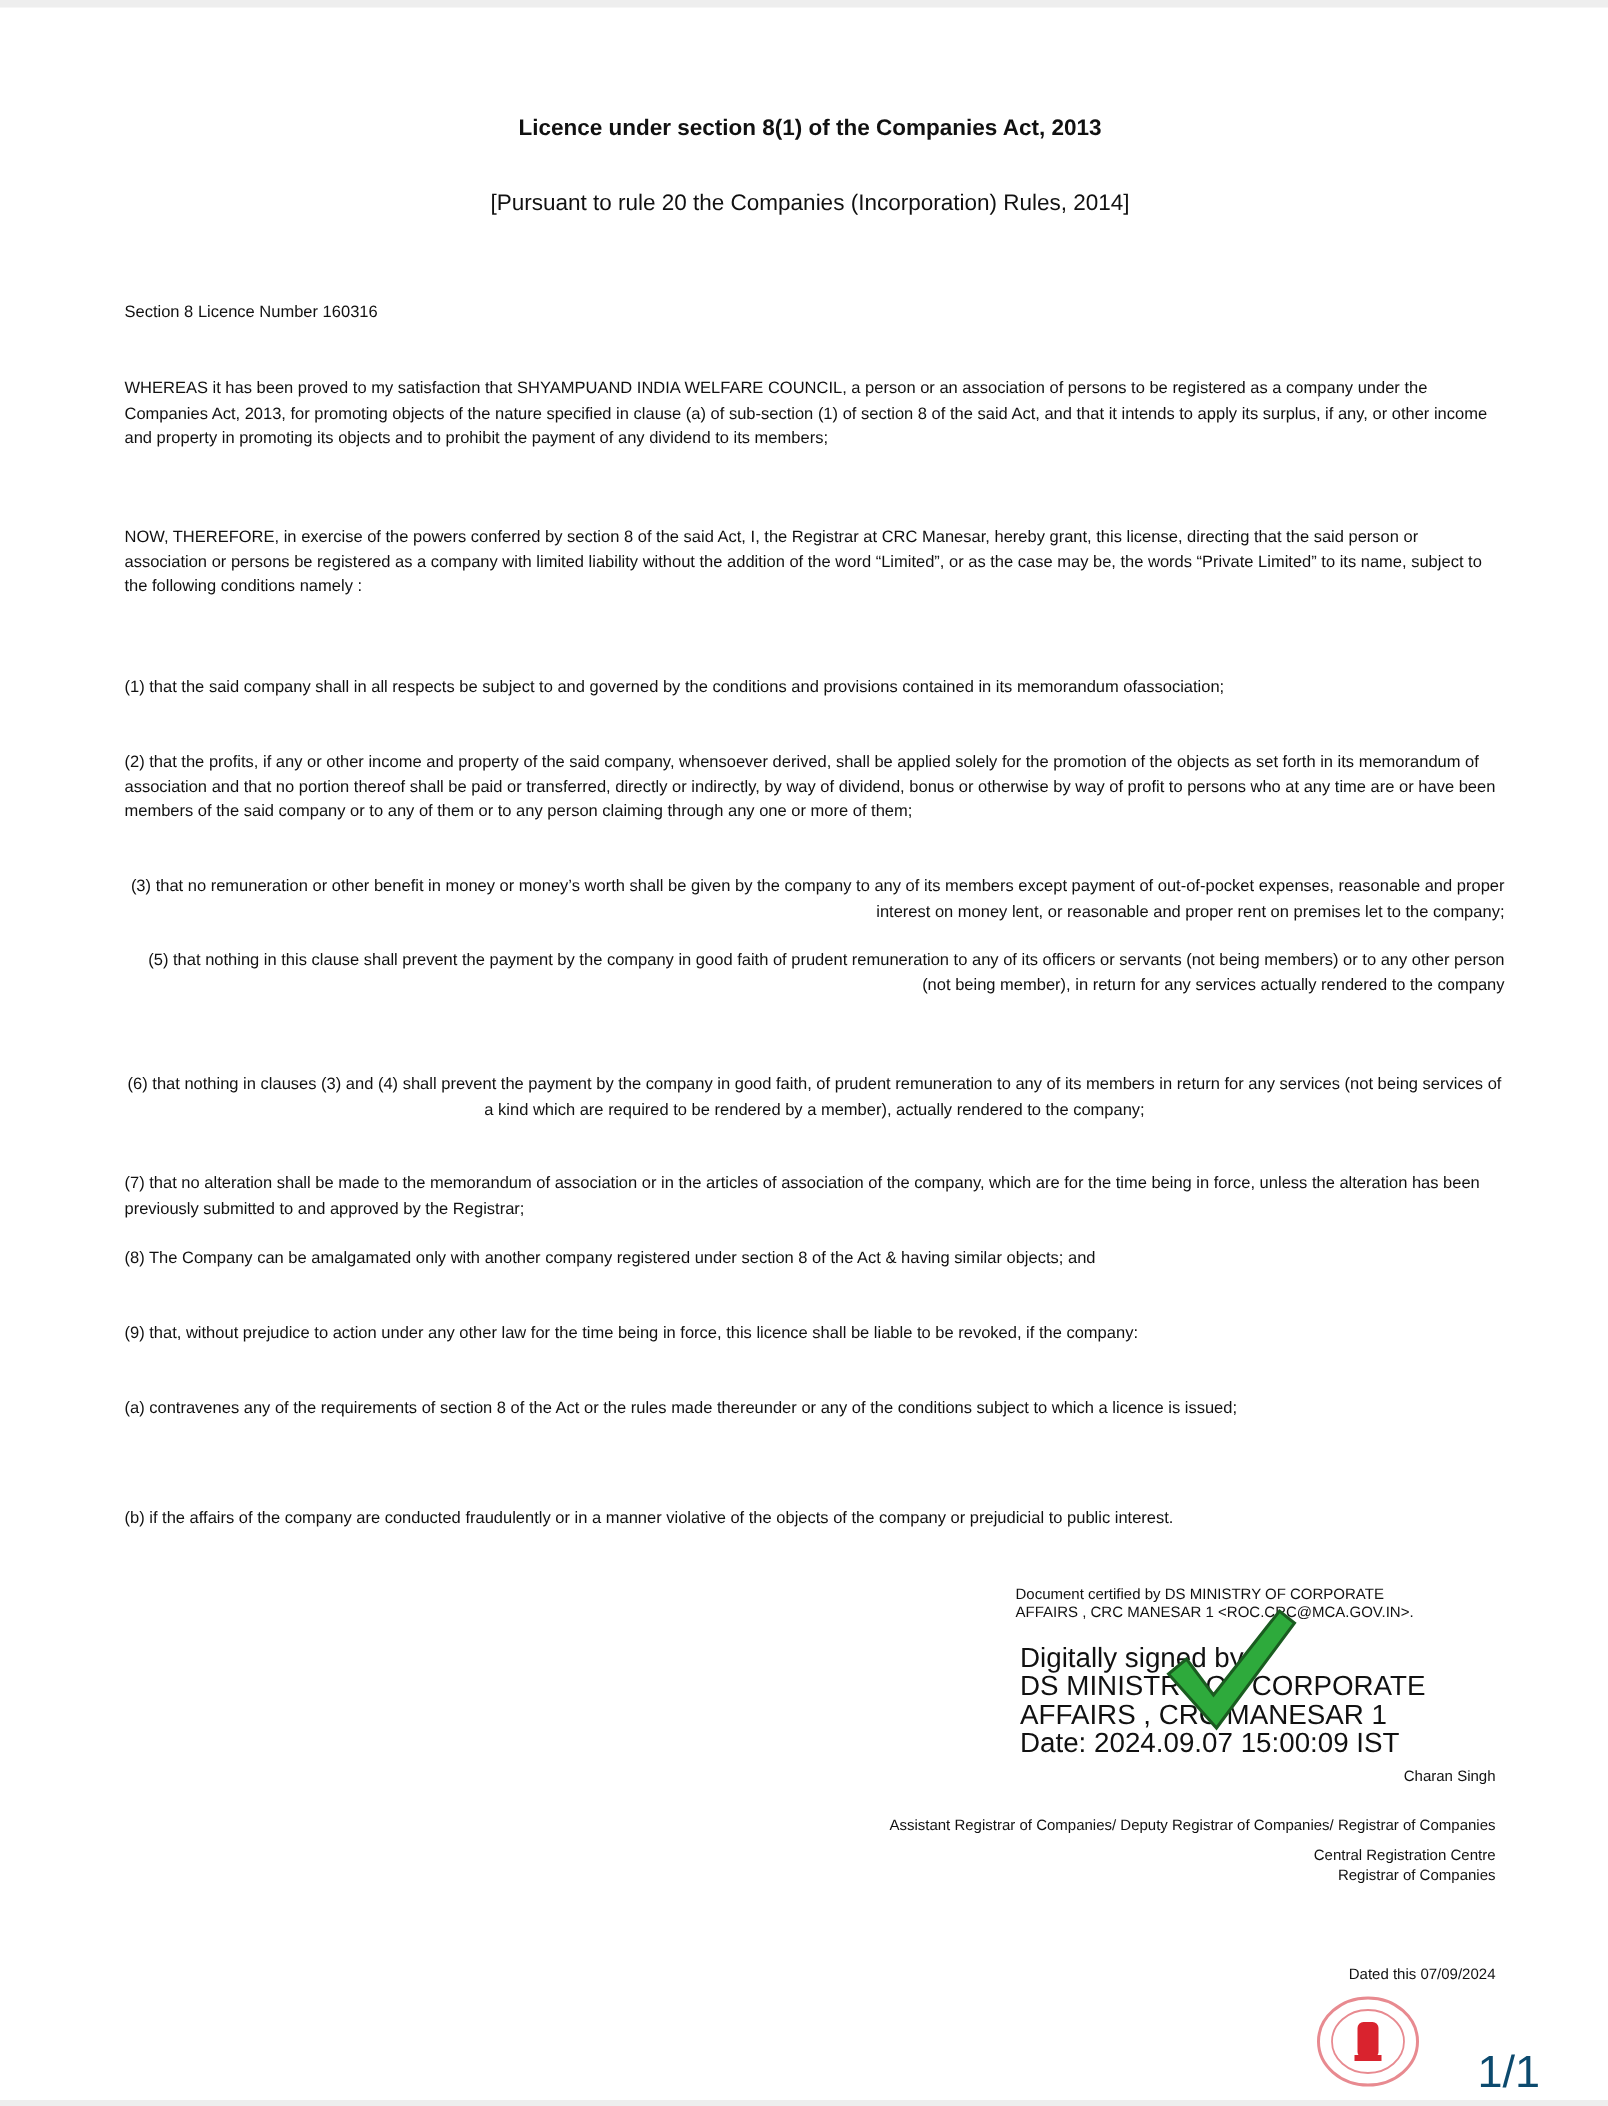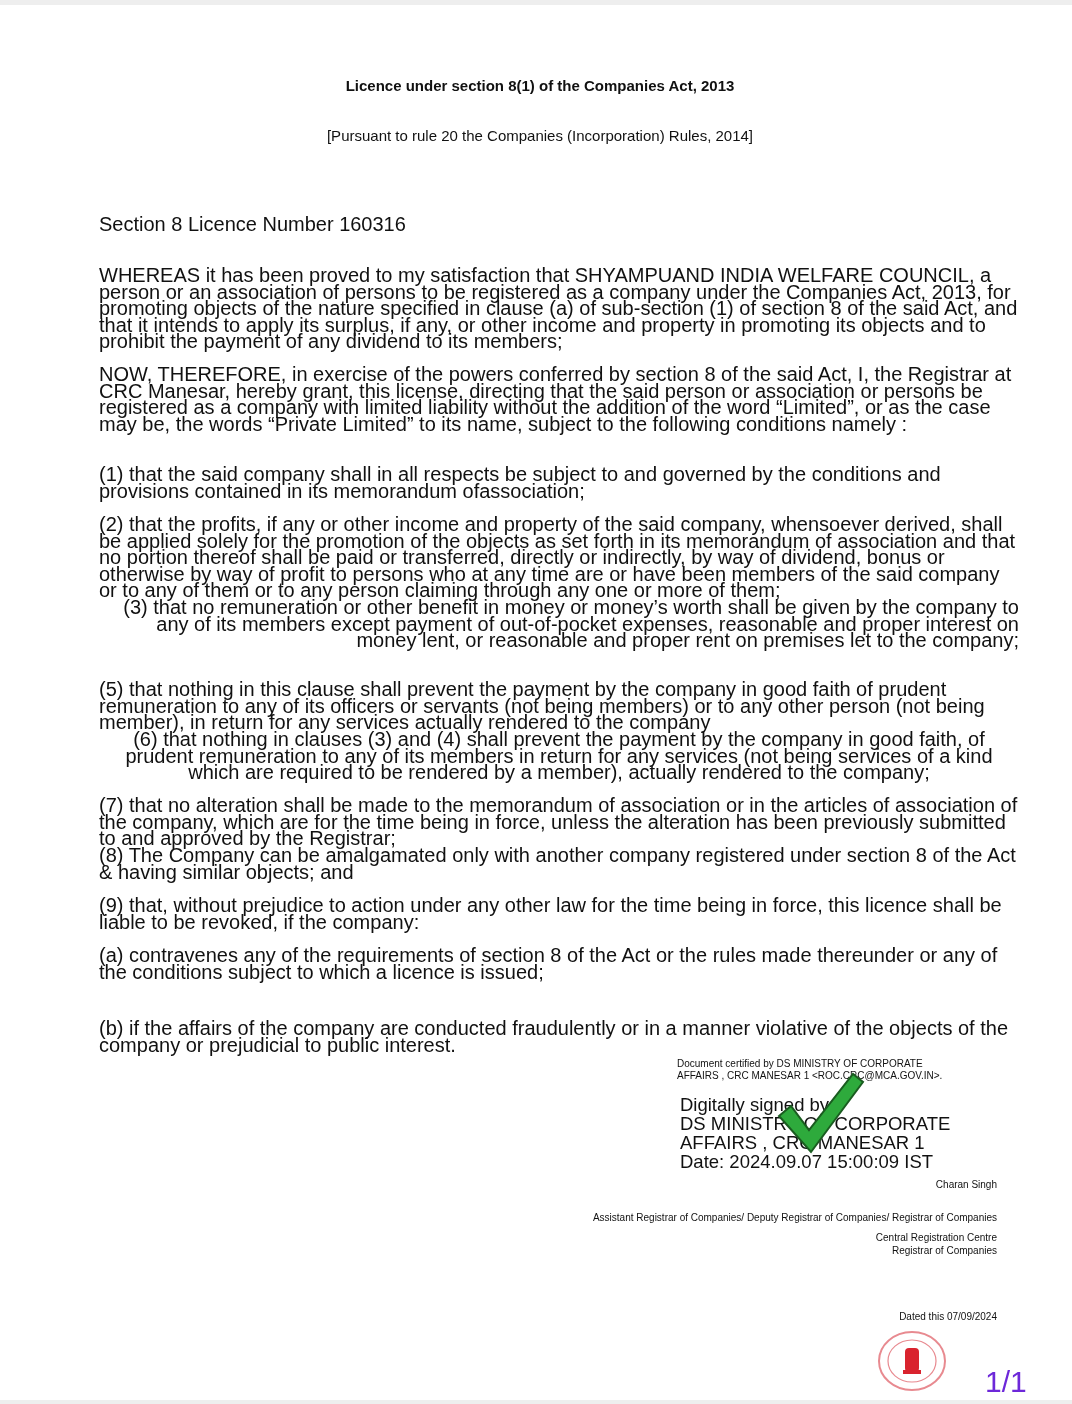--- a/index.html
+++ b/index.html
@@ -4,44 +4,44 @@
   <style>
     html, body { margin: 0; padding: 0; }
     body {
       width: 1072px; height: 1404px; position: relative; overflow: hidden;
       background: #ffffff; font-family: "Liberation Sans", sans-serif; color: #111;
     }
     .topbar { position: absolute; left: 0; top: 0; width: 1072px; height: 5px; background: #eeeeee; }
     .bottombar { position: absolute; left: 0; bottom: 0; width: 1072px; height: 4px; background: #eeeeee; }
     .title { position: absolute; top: 77px; left: 0; width: 1080px; text-align: center; font-weight: bold; font-size: 15px; }
     .subtitle { position: absolute; top: 127px; left: 0; width: 1080px; text-align: center; font-size: 15px; }
-    .para { position: absolute; left: 83px; width: 920px; font-size: 20px; line-height: 16.6px; margin: 16px; }
+    .para { position: absolute; left: 83px; width: 920px; font-size: 11px; line-height: 16.6px; margin: 0; }
     .right { position: absolute; right: 75px; font-size: 10px; text-align: right; white-space: nowrap; }
     .cert-small { position: absolute; left: 677px; top: 1058px; font-size: 10px; line-height: 12px; width: 300px; }
     .sig-block { position: absolute; left: 680px; top: 1095px; font-size: 18.5px; line-height: 19px; white-space: nowrap; }
     .checkmark { position: absolute; left: 775px; top: 1068px; width: 90px; height: 90px; }
     .seal { position: absolute; left: 876px; top: 1330px; width: 72px; height: 62px; }
-    .pager { position: absolute; left: 985px; top: 1365px; font-size: 30px; color: #6d28d9; }
+    .pager { position: absolute; left: 985px; top: 1365px; font-size: 30px; color: #0c4a6e; }
   </style>
 </head>
 <body>
 
 <div class="topbar"></div>
 
 <div class="title">Licence under section 8(1) of the Companies Act, 2013</div>
 <div class="subtitle">[Pursuant to rule 20 the Companies (Incorporation) Rules, 2014]</div>
 
 <p class="para" style="top:200px;">Section 8 Licence Number 160316</p>
 <p class="para" style="top:251px;">WHEREAS it has been proved to my satisfaction that SHYAMPUAND INDIA WELFARE COUNCIL, a person or an association of persons to be registered as a company under the Companies Act, 2013, for promoting objects of the nature specified in clause (a) of sub-section (1) of section 8 of the said Act, and that it intends to apply its surplus, if any, or other income and property in promoting its objects and to prohibit the payment of any dividend to its members;</p>
 <p class="para" style="top:350px;">NOW, THEREFORE, in exercise of the powers conferred by section 8 of the said Act, I, the Registrar at CRC Manesar, hereby grant, this license, directing that the said person or association or persons be registered as a company with limited liability without the addition of the word “Limited”, or as the case may be, the words “Private Limited” to its name, subject to the following conditions  namely :</p>
 
 <p class="para" style="top:450px;">(1) that the said company shall in all respects be subject to and governed by the conditions and provisions contained in its memorandum ofassociation;</p>
 <p class="para" style="top:500px;">(2) that the profits, if any or other income and property of the said company, whensoever derived, shall be applied solely for the promotion of the objects as set forth in its memorandum of association and that no portion thereof shall be paid or transferred, directly or indirectly, by way of dividend, bonus or otherwise by way of profit to persons who at any time are or have been members of the said company or to any of them or to any person claiming through any one or more of them;</p>
 <p class="para" style="top:583px;text-align:right;">(3) that no remuneration or other benefit in money or money’s worth shall be given by the company to any of its members except payment of out-of-pocket expenses, reasonable and proper interest on money lent, or reasonable and proper rent on premises let to the company;</p>
-<p class="para" style="top:665px;">(5) that nothing in this clause shall prevent the payment by the company in good faith of prudent remuneration to any of its officers or servants (not being members) or to any other person (not being member), in return for any services actually rendered to the company</p>
+<p class="para" style="top:632px;text-align:right;">(5) that nothing in this clause shall prevent the payment by the company in good faith of prudent remuneration to any of its officers or servants (not being members) or to any other person (not being member), in return for any services actually rendered to the company</p>
 <p class="para" style="top:715px;text-align:center;">(6) that nothing in clauses (3) and (4) shall prevent the payment by the company in good faith, of prudent remuneration to any of its members in return for any services (not being services of a kind which are required to be rendered by a member), actually rendered to the company;</p>
 <p class="para" style="top:781px;">(7) that no alteration shall be made to the memorandum of association or in the articles of association of the company, which are for the time being in force, unless the alteration has been previously submitted to and approved by the Registrar;</p>
 <p class="para" style="top:831px;">(8) The Company can be amalgamated only with another company registered under section 8 of the Act &amp; having similar objects; and</p>
 <p class="para" style="top:881px;">(9) that, without prejudice to action under any other law for the time being in force, this licence shall be liable to be revoked, if the company:</p>
 <p class="para" style="top:931px;">(a) contravenes any of the requirements of section 8 of the Act or the rules made thereunder or any of the conditions subject to which a licence is issued;</p>
 <p class="para" style="top:1004px;">(b) if the affairs of the company are conducted fraudulently or in a manner violative of the objects of the company or prejudicial to public interest.</p>
 
 <div class="cert-small">
   <div>Document certified by DS MINISTRY OF CORPORATE</div>
   <div>AFFAIRS , CRC MANESAR 1 &lt;ROC.CRC@MCA.GOV.IN&gt;.</div>

